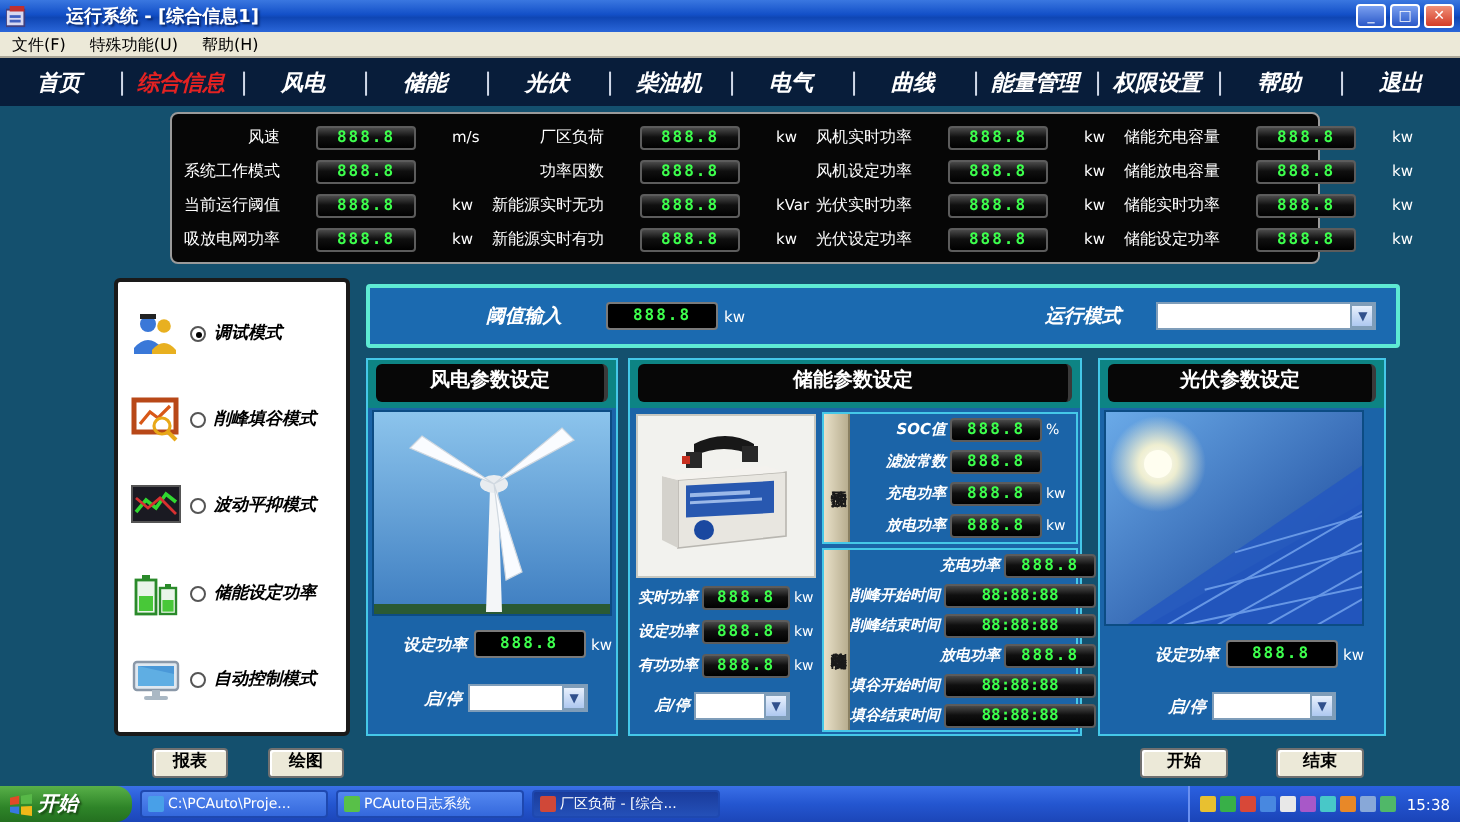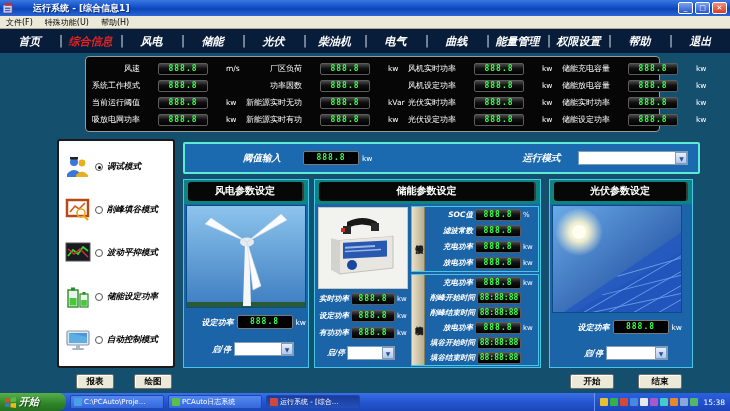--- a/index.html
+++ b/index.html
@@ -42,21 +42,21 @@
   .ov-cell { display:flex; align-items:center; gap:18px; }
   .ov-label { flex:1; text-align:right; color:#fff; font-size:8px; white-space:nowrap; }
   .ov-unit { width:20px; color:#fff; font-size:7.5px; text-align:left; }
 
   
   .led { width:50px; height:12px; flex:0 0 auto;
     background:linear-gradient(180deg,#4a4a4a 0%,#101010 45%,#000 100%);
     border:1px solid #5c5c5c; border-radius:2px;
     color:#3dff4d; font-family:"DejaVu Sans Mono",monospace; font-size:8px;
     font-weight:bold; letter-spacing:1px; text-align:center; line-height:10px; }
-  .led.time { width:44px; letter-spacing:0; }
+  .led.time { width:76px; letter-spacing:0; }
   .led.input { width:56px; height:14px; background:#000; border:1px solid #7a7a7a;
     line-height:12px; }
 
   
   .sidebar { position:absolute; left:57px; top:139px; width:118px; height:229px;
     background:#fff; border:2px solid #1a1a1a; border-radius:3px;
     display:flex; flex-direction:column; justify-content:space-around; padding:4px 2px; }
   .mode-item { display:flex; align-items:center; gap:4px; padding-left:4px; }
   .mode-item svg { width:26px; height:26px; flex:0 0 auto; }
   .radio { width:8px; height:8px; border:1px solid #555; border-radius:50%;
@@ -538,21 +538,21 @@
     <div class="taskitem">
       <span class="tico" style="background:#48a0e8;"></span>
       <span>C:\PCAuto\Proje...</span>
     </div>
     <div class="taskitem">
       <span class="tico" style="background:#58c048;"></span>
       <span>PCAuto日志系统</span>
     </div>
     <div class="taskitem pressed">
       <span class="tico" style="background:#d04838;"></span>
-      <span>运行系统 - [综合...</span>
+      <span>厂区负荷 - [综合...</span>
     </div>
     <div class="tray">
       <span class="trayico" style="background:#e8c030;"></span>
       <span class="trayico" style="background:#38b048;"></span>
       <span class="trayico" style="background:#d84838;"></span>
       <span class="trayico" style="background:#4888e0;"></span>
       <span class="trayico" style="background:#e8e8e8;"></span>
       <span class="trayico" style="background:#a858c8;"></span>
       <span class="trayico" style="background:#48c8c8;"></span>
       <span class="trayico" style="background:#e88828;"></span>

